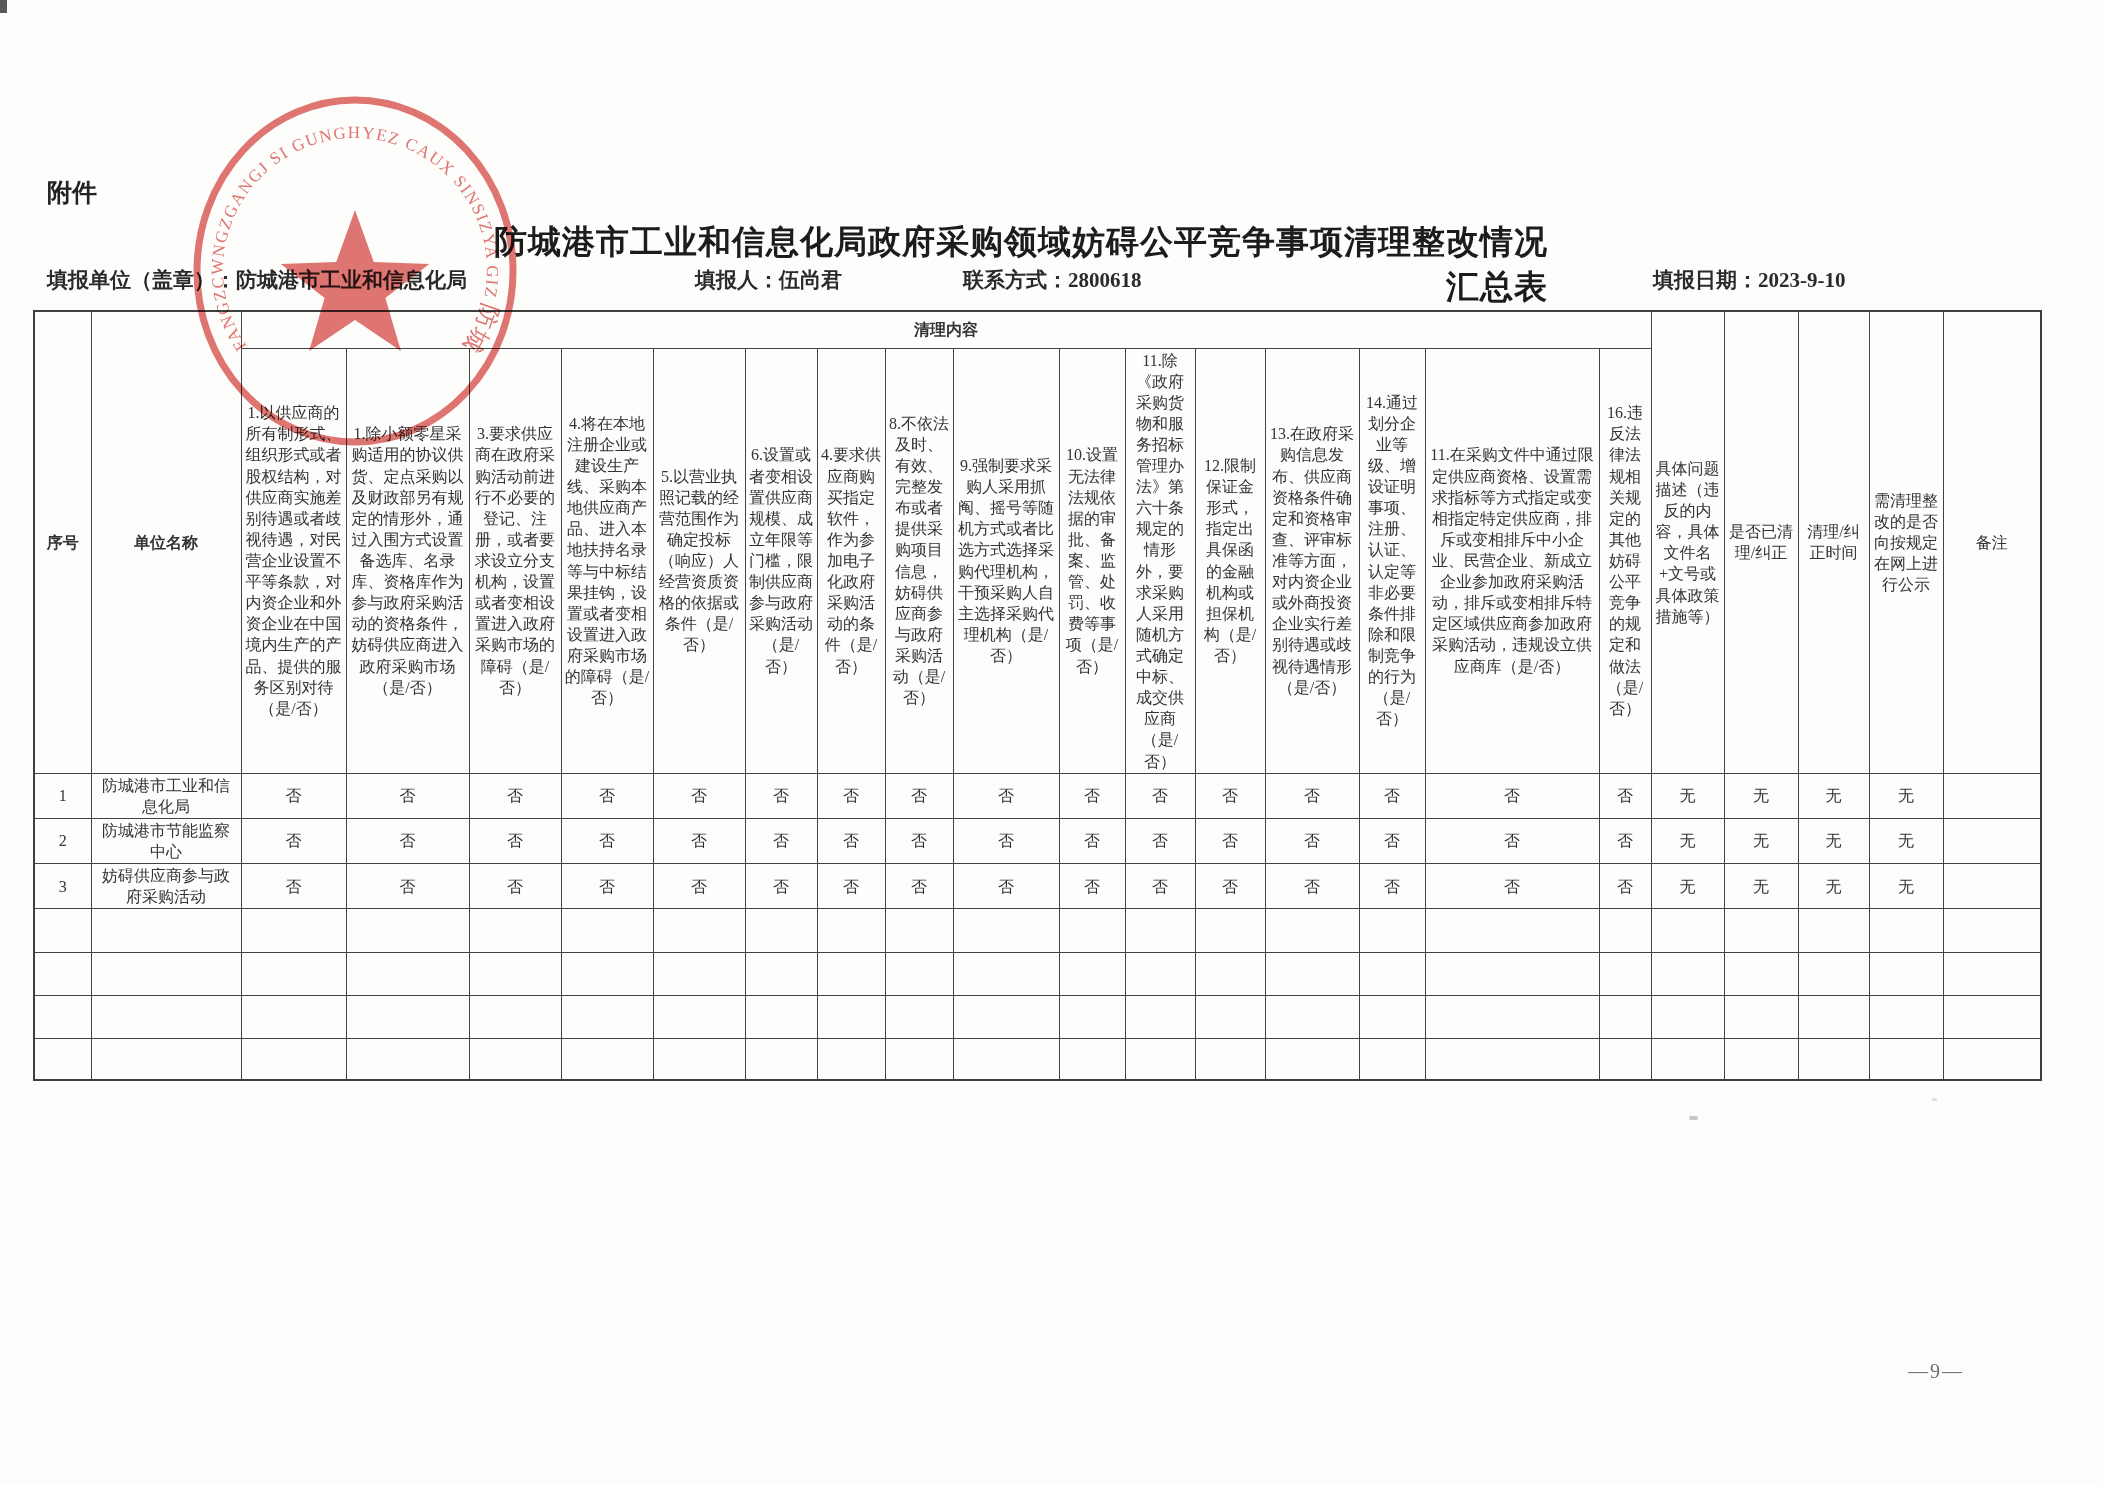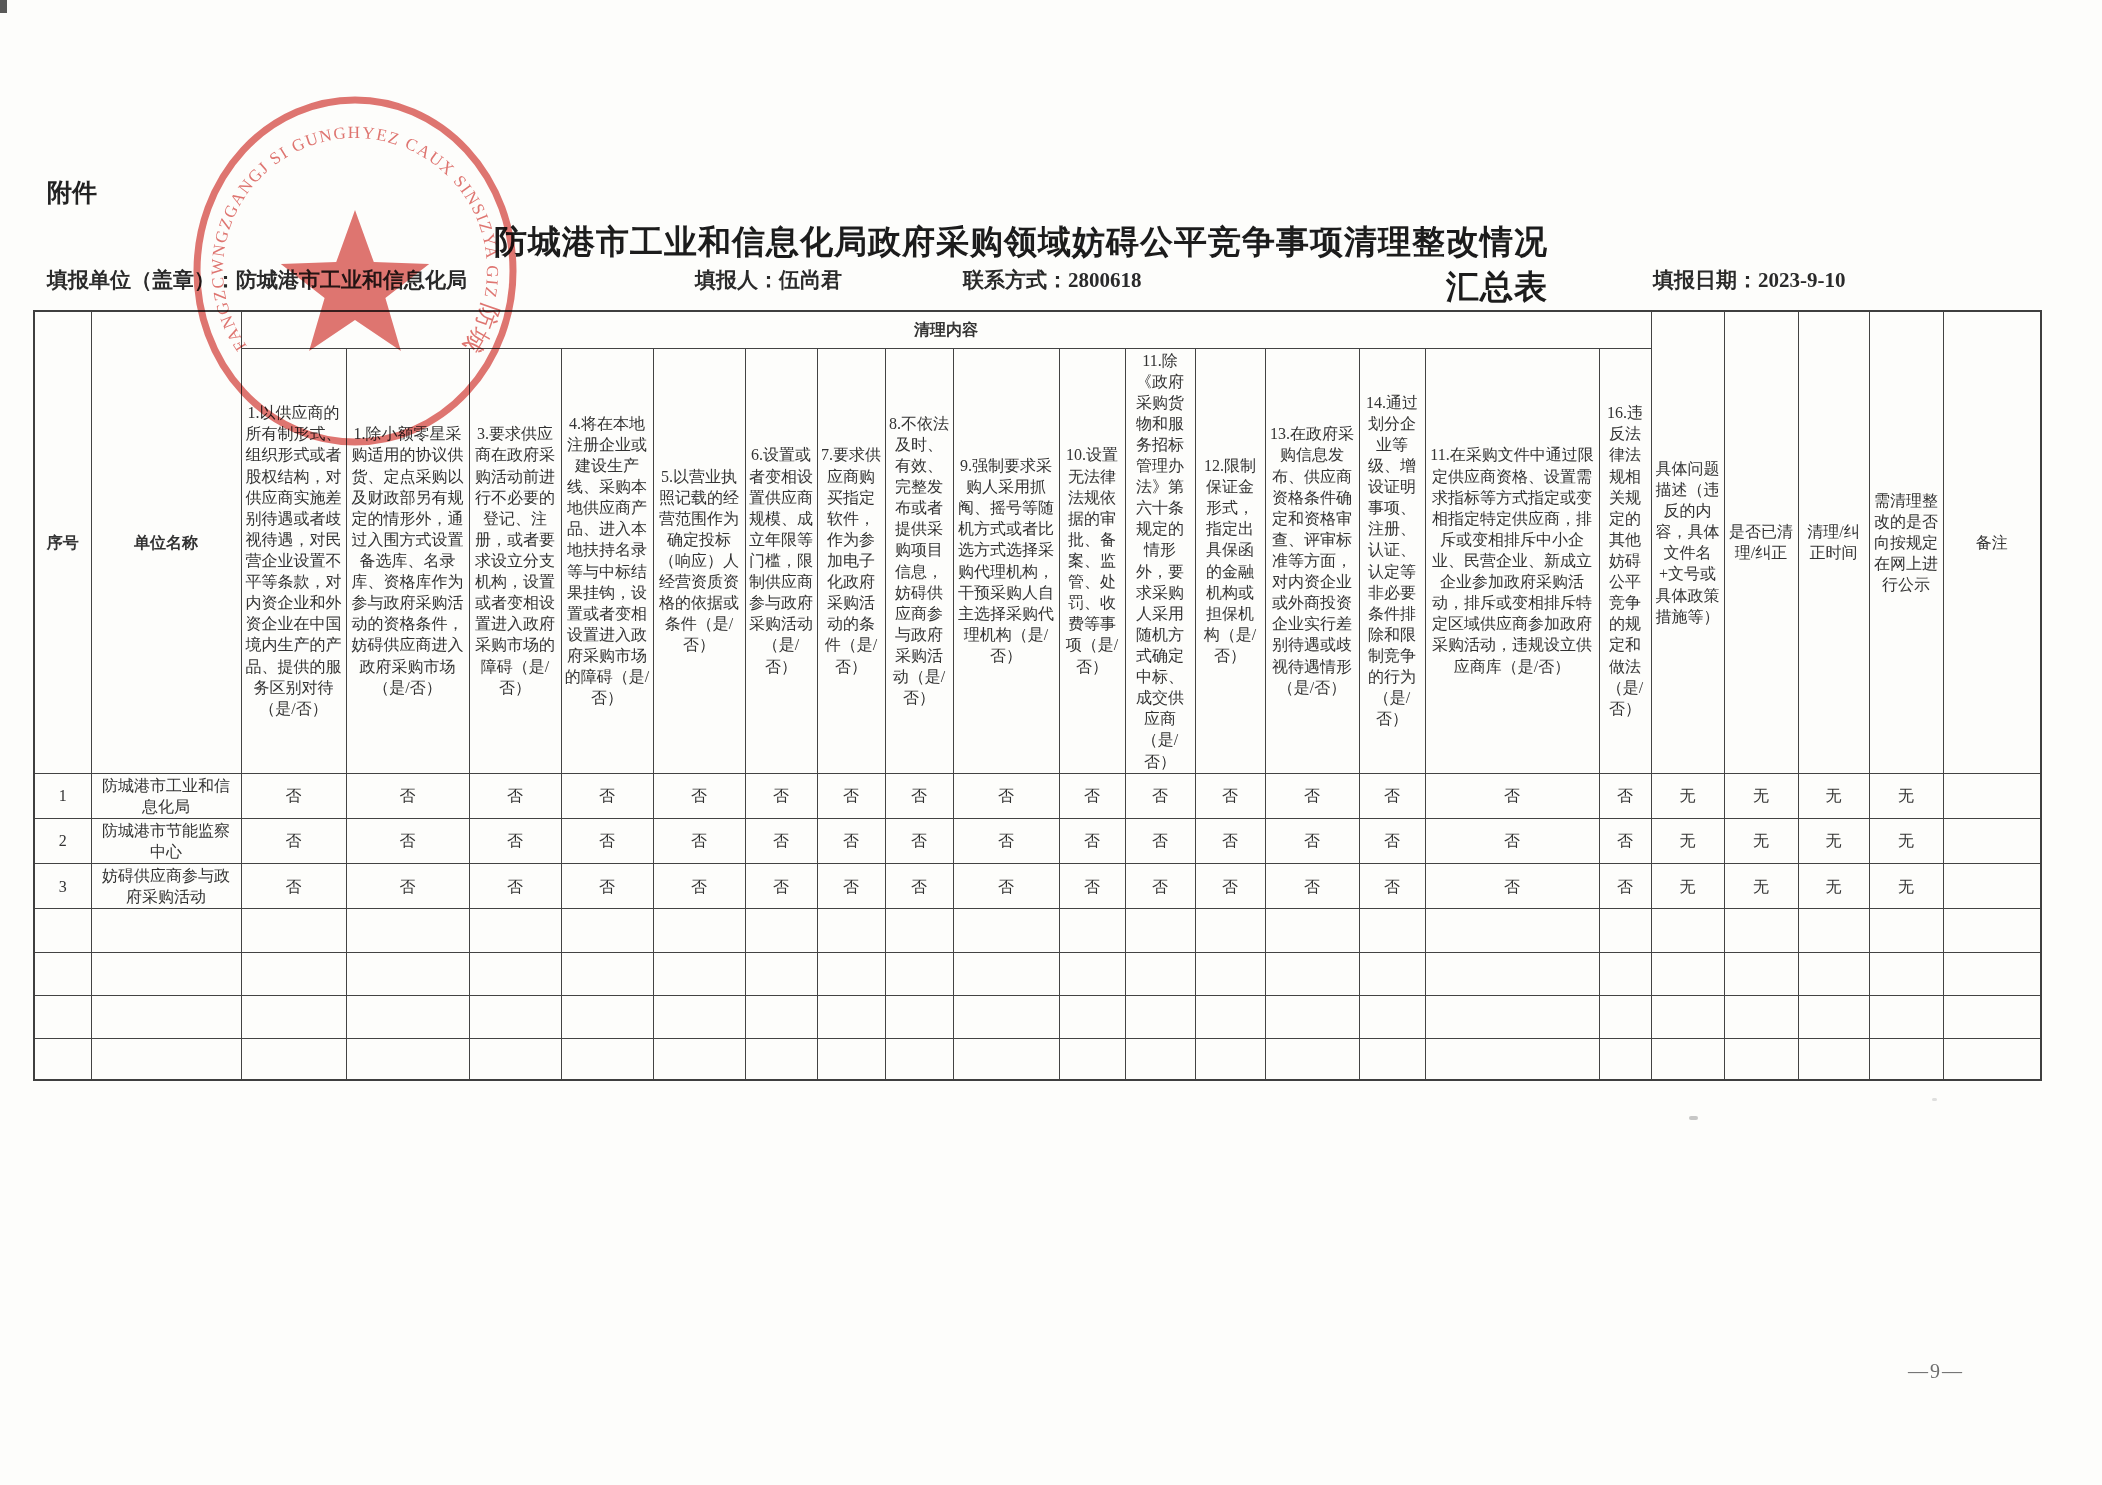--- a/index.html
+++ b/index.html
@@ -133,21 +133,21 @@
           <td class="right-hdr" rowspan="2">需清理整改的是否向按规定在网上进行公示</td>
           <td class="right-hdr" rowspan="2">备注</td>
         </tr>
         <tr style="height: 308px;">
           <td class="content-hdr">1.以供应商的所有制形式、组织形式或者股权结构，对供应商实施差别待遇或者歧视待遇，对民营企业设置不平等条款，对内资企业和外资企业在中国境内生产的产品、提供的服务区别对待（是/否）</td>
           <td class="content-hdr">1.除小额零星采购适用的协议供货、定点采购以及财政部另有规定的情形外，通过入围方式设置备选库、名录库、资格库作为参与政府采购活动的资格条件，妨碍供应商进入政府采购市场（是/否）</td>
           <td class="content-hdr">3.要求供应商在政府采购活动前进行不必要的登记、注册，或者要求设立分支机构，设置或者变相设置进入政府采购市场的障碍（是/否）</td>
           <td class="content-hdr">4.将在本地注册企业或建设生产线、采购本地供应商产品、进入本地扶持名录等与中标结果挂钩，设置或者变相设置进入政府采购市场的障碍（是/否）</td>
           <td class="content-hdr">5.以营业执照记载的经营范围作为确定投标（响应）人经营资质资格的依据或条件（是/否）</td>
           <td class="content-hdr">6.设置或者变相设置供应商规模、成立年限等门槛，限制供应商参与政府采购活动（是/否）</td>
-          <td class="content-hdr">7.要求供应商购买指定软件，作为参加电子化政府采购活动的条件（是/否）</td>
+          <td class="content-hdr">4.要求供应商购买指定软件，作为参加电子化政府采购活动的条件（是/否）</td>
           <td class="content-hdr">8.不依法及时、有效、完整发布或者提供采购项目信息，妨碍供应商参与政府采购活动（是/否）</td>
           <td class="content-hdr">9.强制要求采购人采用抓阄、摇号等随机方式或者比选方式选择采购代理机构，干预采购人自主选择采购代理机构（是/否）</td>
           <td class="content-hdr">10.设置无法律法规依据的审批、备案、监管、处罚、收费等事项（是/否）</td>
           <td class="content-hdr">11.除《政府采购货物和服务招标管理办法》第六十条规定的情形外，要求采购人采用随机方式确定中标、成交供应商（是/否）</td>
           <td class="content-hdr">12.限制保证金形式，指定出具保函的金融机构或担保机构（是/否）</td>
           <td class="content-hdr">13.在政府采购信息发布、供应商资格条件确定和资格审查、评审标准等方面，对内资企业或外商投资企业实行差别待遇或歧视待遇情形（是/否）</td>
           <td class="content-hdr">14.通过划分企业等级、增设证明事项、注册、认证、认定等非必要条件排除和限制竞争的行为（是/否）</td>
           <td class="content-hdr">11.在采购文件中通过限定供应商资格、设置需求指标等方式指定或变相指定特定供应商，排斥或变相排斥中小企业、民营企业、新成立企业参加政府采购活动，排斥或变相排斥特定区域供应商参加政府采购活动，违规设立供应商库（是/否）</td>
           <td class="content-hdr">16.违反法律法规相关规定的其他妨碍公平竞争的规定和做法（是/否）</td>
         </tr>

